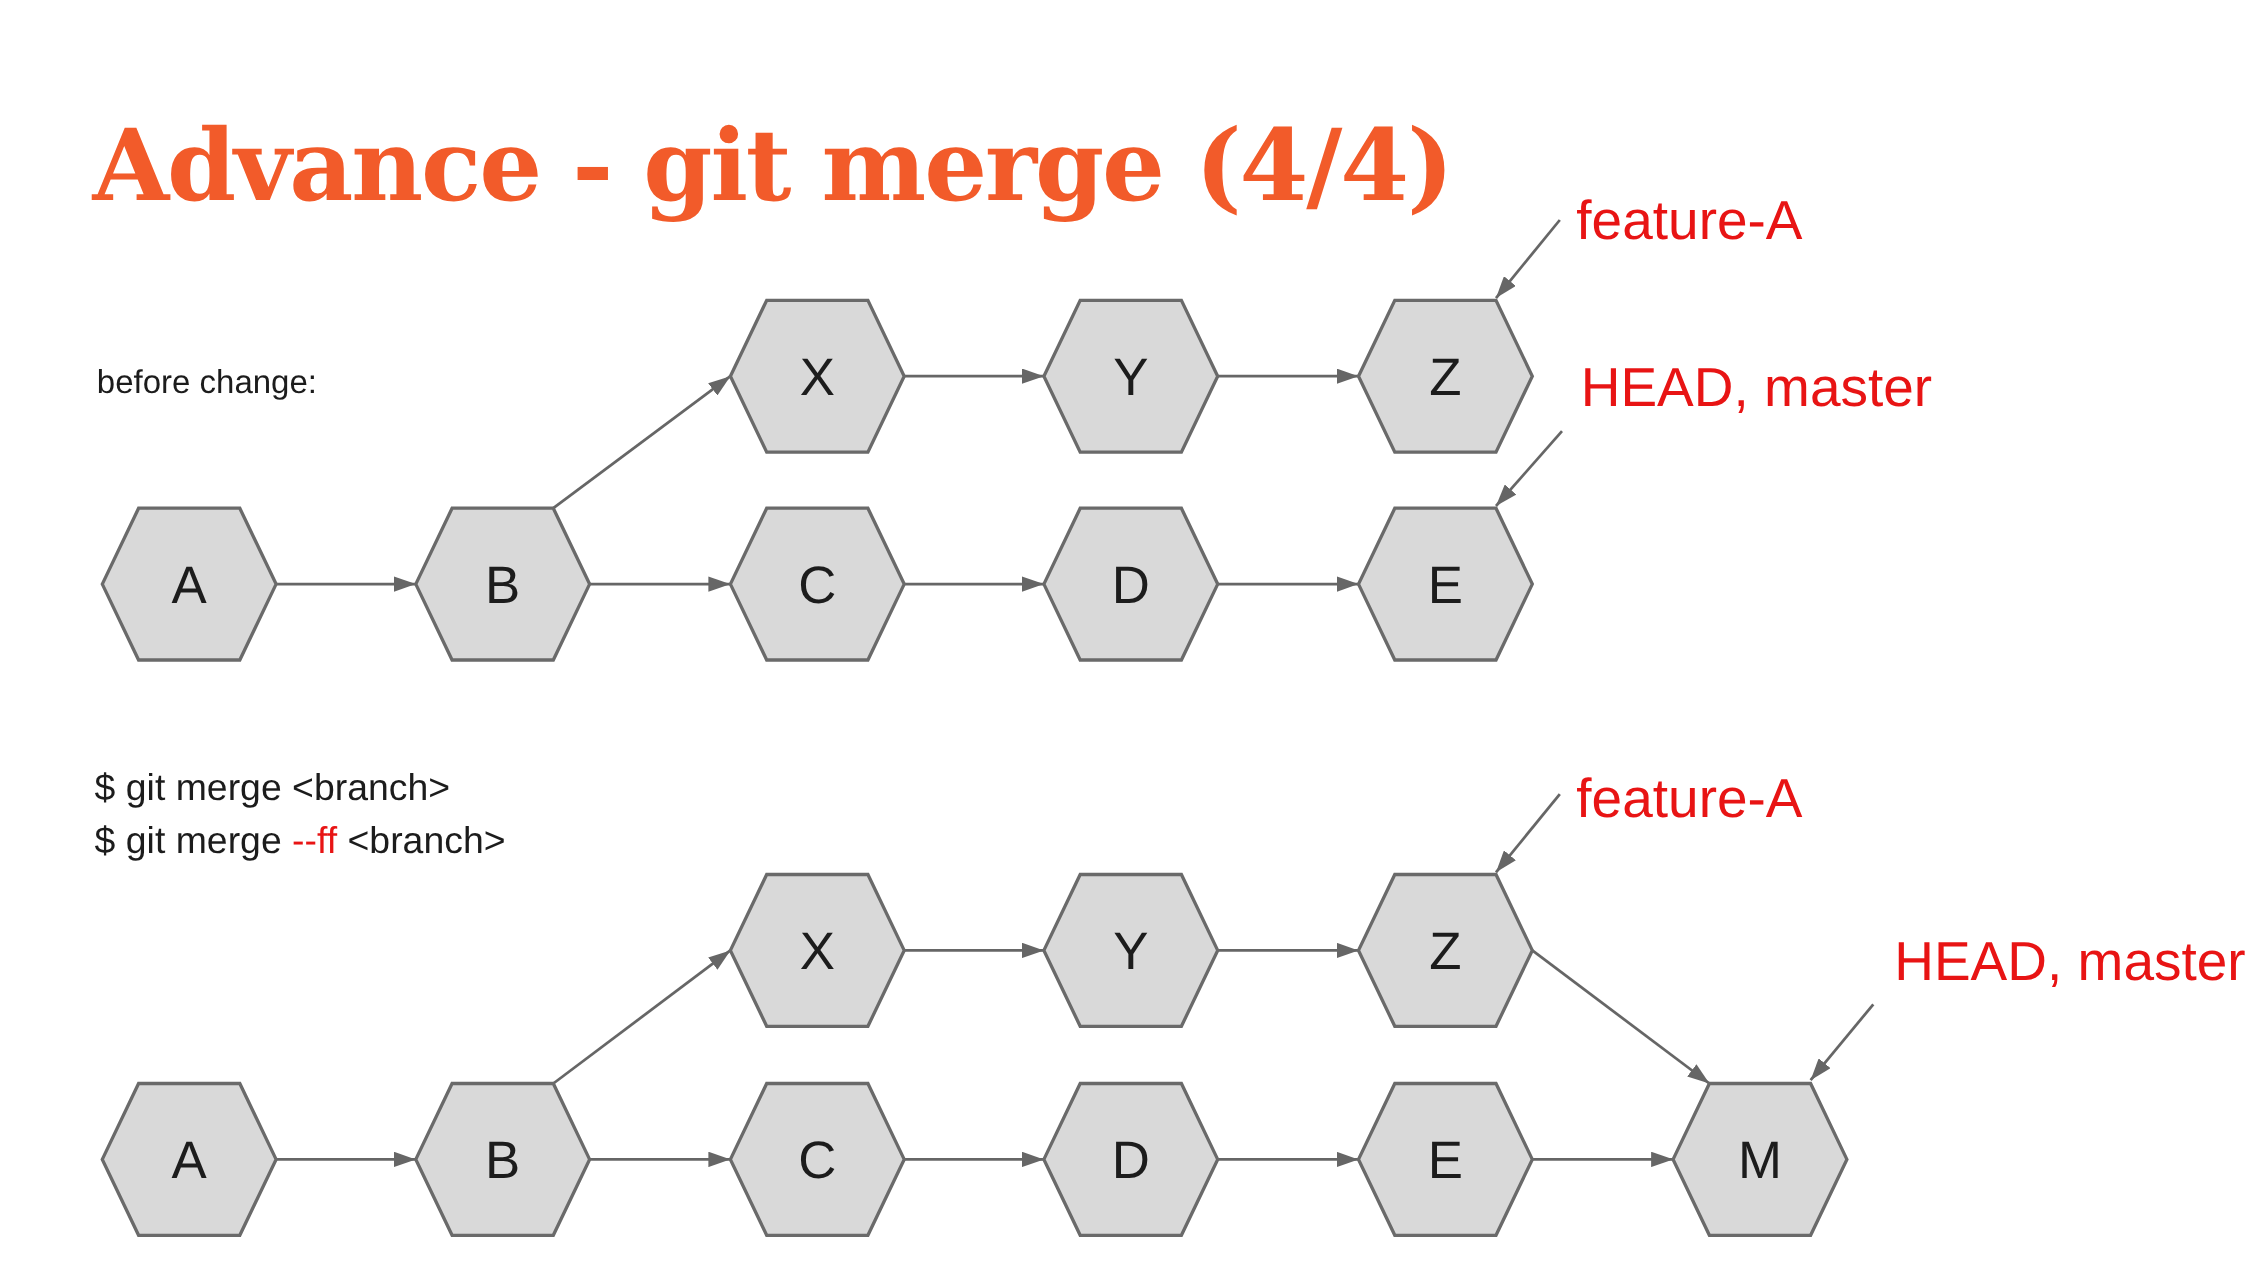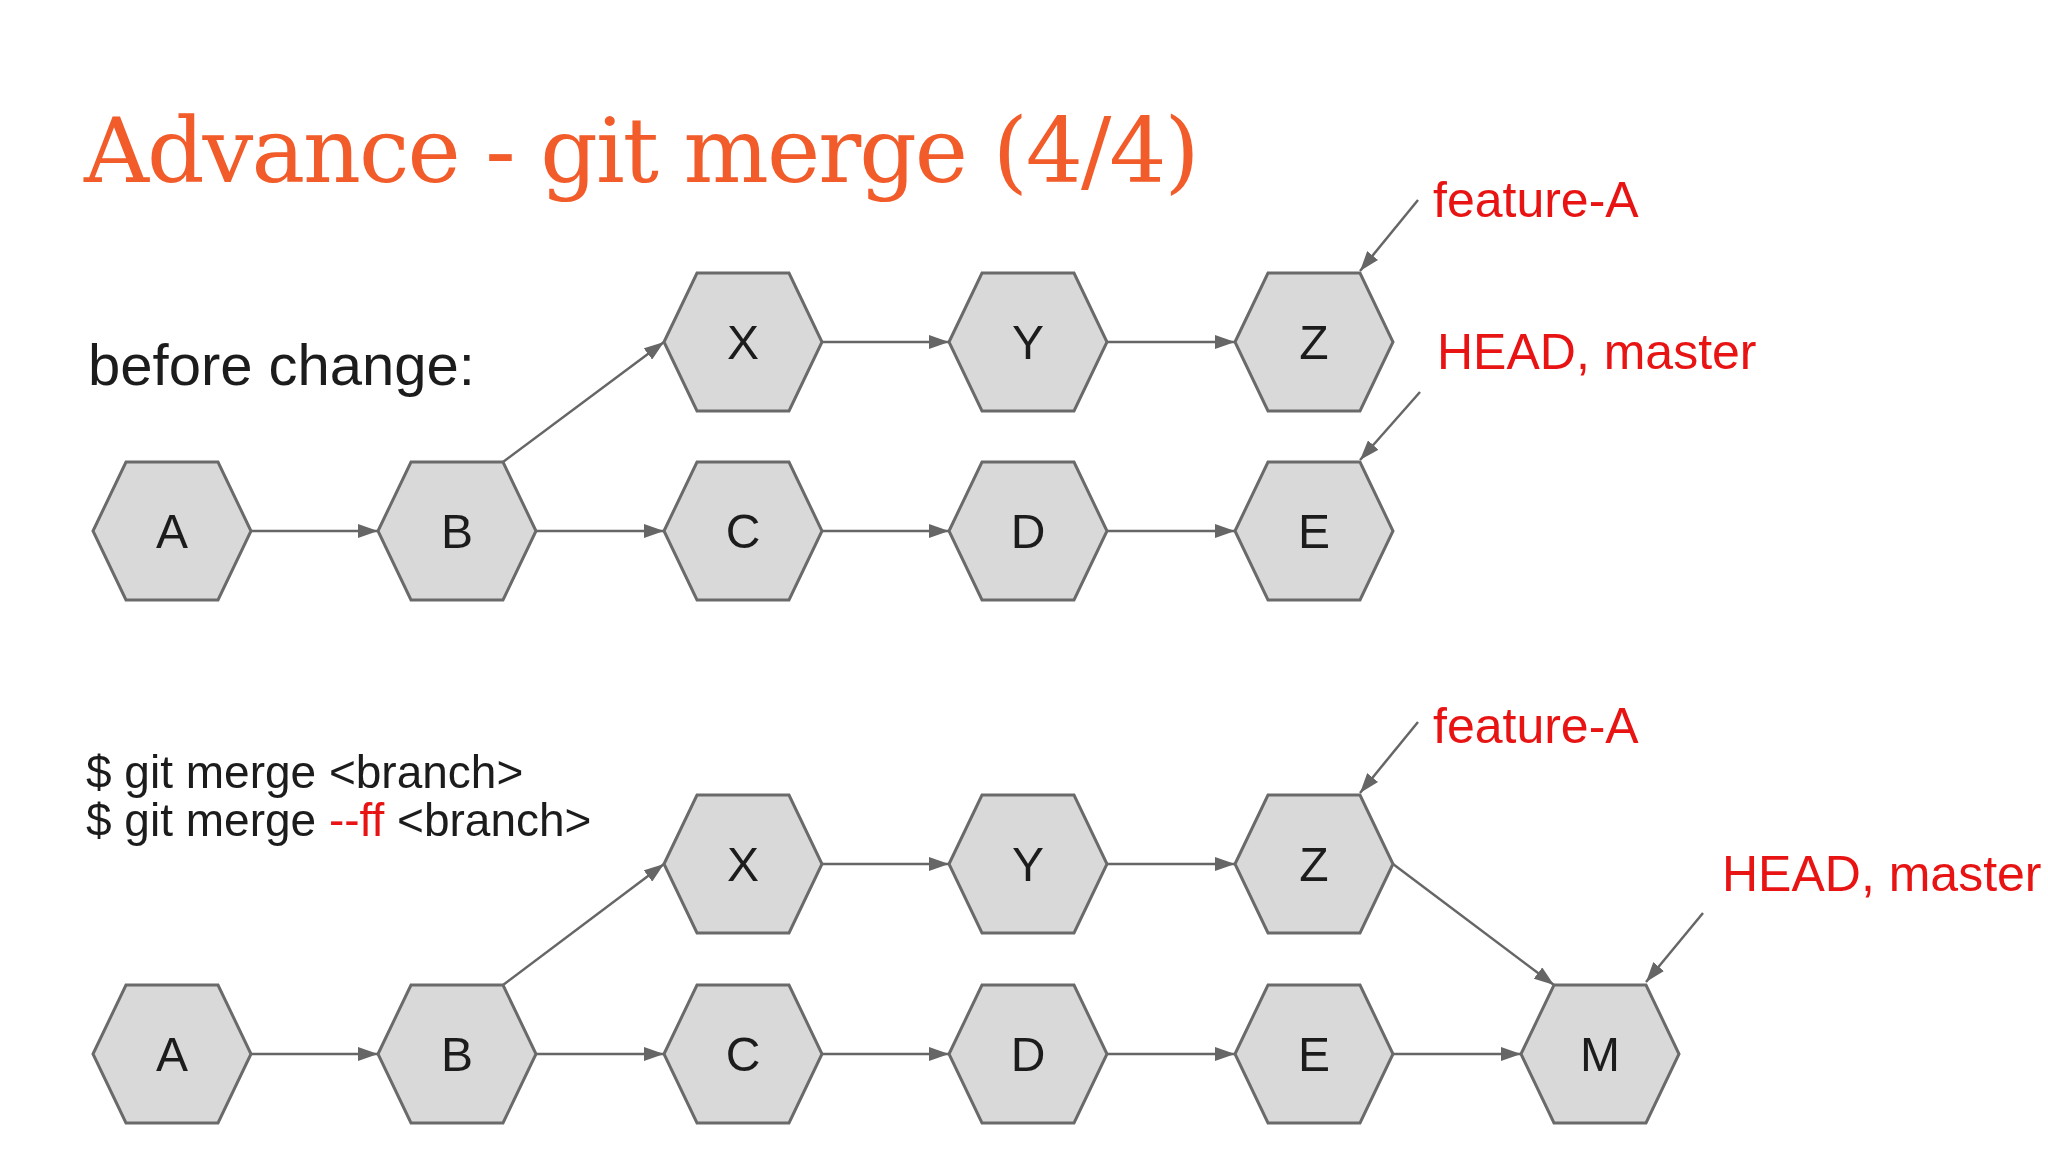--- a/index.html
+++ b/index.html
@@ -16,40 +16,40 @@
     left: 0; top: 0;
     width: 2048px;
     height: 1152px;
   }
   .title {
     position: absolute;
     left: 84px;
     top: 106px;
     margin: 0;
     font-family: "DejaVu Serif", serif;
-    font-weight: 400;
+    font-weight: 700;
     font-size: 90px;
     line-height: 1;
     letter-spacing: -2px;
     color: var(--title-color, #f25b2a);
     white-space: nowrap;
   }
   .before {
     position: absolute;
     left: 88px;
     top: 331px;
-    font-size: 58px;
+    font-size: 30px;
     color: var(--text-color, #1c1c1c);
     white-space: nowrap;
   }
   .commands {
     position: absolute;
     left: 86px;
-    top: 748px;
-    font-size: 46px;
+    top: 692px;
+    font-size: 34px;
     color: var(--text-color, #1c1c1c);
   }
   .cmd-line { line-height: 48px; white-space: pre; }
   .commands .red { color: var(--red-color, #e81414); }
   .edge { stroke: var(--arrow-color, #666666); stroke-width: 2.5; fill: none; }
   .hex { fill: var(--node-fill, #d9d9d9); stroke: var(--node-stroke, #6a6a6a); stroke-width: 3; }
   .node-label {
     font-family: "Liberation Sans", sans-serif;
     font-size: 48px;
     fill: var(--text-color, #1c1c1c);

